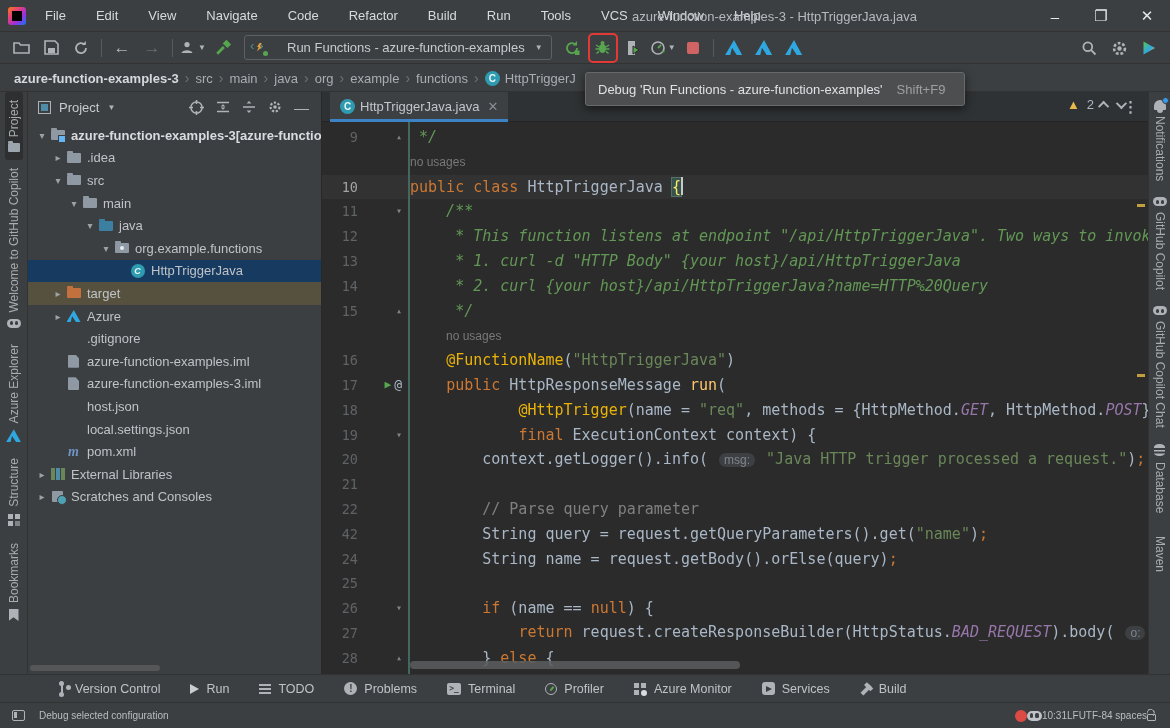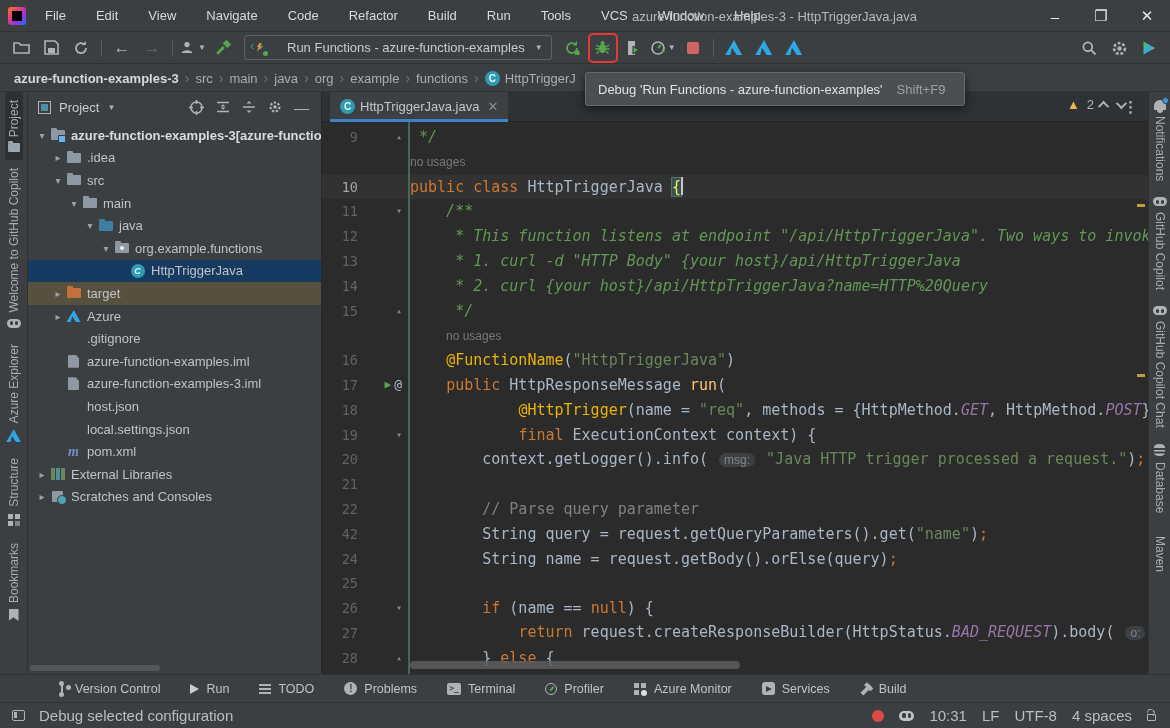--- a/index.html
+++ b/index.html
@@ -163,24 +163,24 @@
   .bic-terminal{width:14px;height:12px;background:#AFB3B8;border-radius:2px;color:#3C3F41;font-size:8px;font-weight:bold;display:inline-flex;align-items:center;justify-content:center;font-family:"DejaVu Sans Mono",monospace;}
   .bic-profiler{width:12px;height:12px;border:1.5px solid #AFB3B8;border-radius:50%;}
   .bic-profiler::before{content:"";position:absolute;left:5px;top:2px;width:1.5px;height:5px;background:#57A64F;transform:rotate(40deg);}
   .bic-azure-monitor{width:5px;height:5px;background:#AFB3B8;box-shadow:7px 0 0 #AFB3B8,0 7px 0 #AFB3B8;margin:0 8px 7px 0;}
   .bic-azure-monitor::after{content:"";position:absolute;left:7px;top:7px;width:6px;height:6px;border-radius:50%;background:#D8DCE0;}
   .bic-services{width:13px;height:13px;border-radius:3px;background:#AFB3B8;display:inline-flex;align-items:center;justify-content:center;}
   .bic-services::after{content:"";width:0;height:0;border-left:6px solid #3C3F41;border-top:3.5px solid transparent;border-bottom:3.5px solid transparent;margin-left:1px;}
   .bic-hammer{width:12px;height:3.5px;background:#AFB3B8;transform:rotate(-45deg);margin-top:3px;}
   .bic-hammer::before{content:"";position:absolute;left:8px;top:-3px;width:4px;height:9px;background:#AFB3B8;}
 
-  .statusbar{position:absolute;left:0;right:0;bottom:0;height:26px;background:#3C3F41;border-top:1px solid #323232;display:flex;align-items:center;font-size:15px;color:#BBBDBF;z-index:8;}
+  .statusbar{position:absolute;left:0;right:0;bottom:0;height:26px;background:#3C3F41;border-top:1px solid #323232;display:flex;align-items:center;font-size:10px;color:#BBBDBF;z-index:8;}
   .sb-layout{width:13px;height:11px;border:1.5px solid #AFB3B8;border-radius:2px;margin:0 14px 0 12px;position:relative;}
   .sb-layout::before{content:"";position:absolute;left:1px;top:1px;width:3px;height:6px;background:#AFB3B8;}
-  .sb-right{margin-left:auto;display:flex;align-items:center;gap:15px;padding-right:14px;}
+  .sb-right{margin-left:auto;display:flex;align-items:center;gap:0;padding-right:14px;}
   .recdot{width:12px;height:12px;border-radius:50%;background:#DB4B43;}
   .sb-copilot{width:15px;height:10px;background:#BFC3C7;border-radius:5px;position:relative;}
   .sb-copilot::before,.sb-copilot::after{content:"";position:absolute;top:2.5px;width:3.5px;height:4.5px;background:#3C3F41;border-radius:1.5px;}
   .sb-copilot::before{left:3px;}.sb-copilot::after{right:3px;}
   .sb-lock{width:9px;height:7px;border:1.5px solid #AFB3B8;border-radius:1px;position:relative;margin-top:4px;}
   .sb-lock::before{content:"";position:absolute;left:-1px;top:-6px;width:6px;height:5px;border:1.5px solid #AFB3B8;border-bottom:none;border-radius:4px 4px 0 0;transform:rotate(18deg);}
 
   svg{display:block;}
 </style>
 </head>

